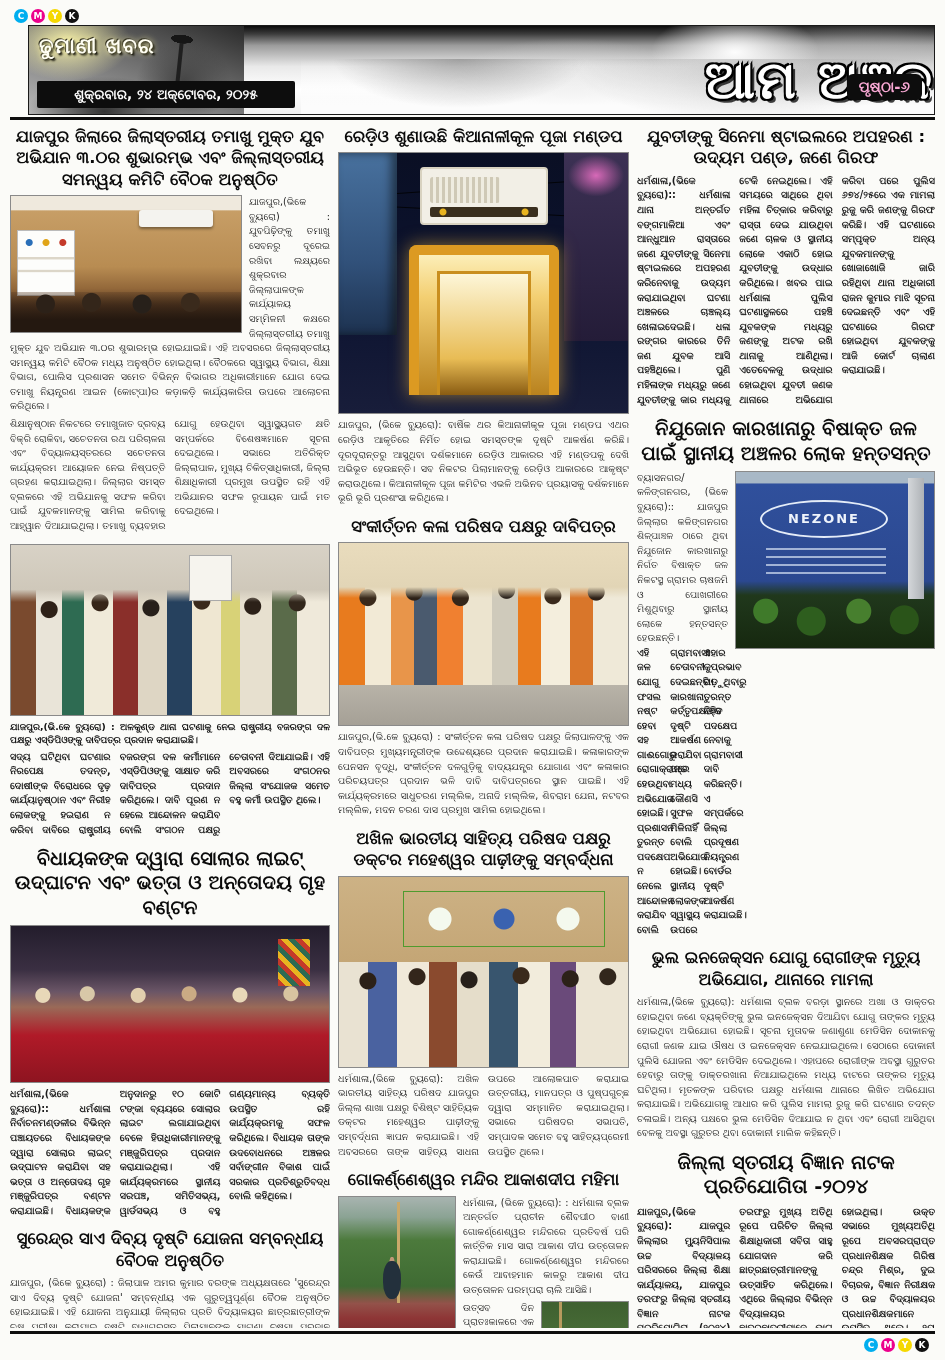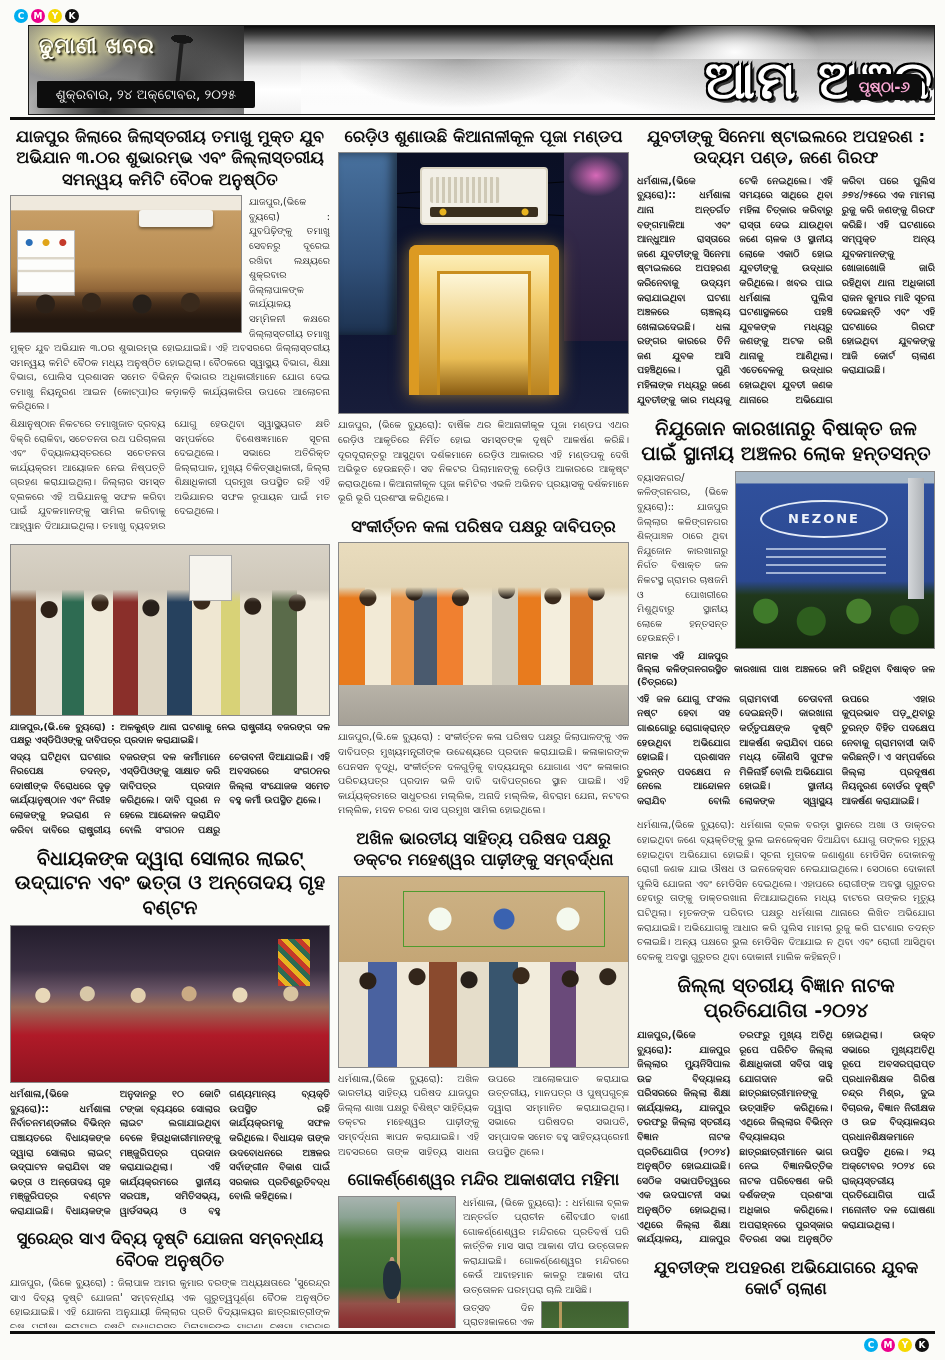--- a/index.html
+++ b/index.html
@@ -40,22 +40,22 @@
       linear-gradient(200deg,#2a2a2a 0%,#6f6f6f 45%,#b9b9b9 100%);
   }
   .mast-palm { position:absolute; left:148px; top:16px; width:4px; height:52px; background:#1f1f1f; transform:rotate(6deg); }
   .mast-palm::before { content:""; position:absolute; left:-16px; top:-10px; width:36px; height:14px;
     background:radial-gradient(18px 7px at 50% 50%, #161616 60%, transparent 62%); }
   .brand {
     position:absolute; left:10px; top:8px; font-size:21px; font-weight:bold; color:#fffef2;
     text-shadow:0 0 6px #f7ef9e, 1px 1px 0 #000, -1px -1px 0 #000, 2px 2px 2px #000; letter-spacing:1px;
   }
   .datebar {
-    position:absolute; left:8px; bottom:6px; width:218px; height:27px; background:#0d0d0d;
-    color:#fdfdfd; font-size:13.5px; font-weight:normal; line-height:27px; text-align:center; border-radius:2px;
+    position:absolute; left:8px; bottom:6px; width:258px; height:27px; background:#0d0d0d;
+    color:#fdfdfd; font-size:13.5px; font-weight:bold; line-height:27px; text-align:center; border-radius:2px;
   }
   .mast-title {
     position:absolute; left:0; right:0; top:24px; text-align:right;
     font-size:52px; font-weight:900; color:#ffffff; letter-spacing:2px;
     text-shadow:-2px -2px 0 #000, 2px -2px 0 #000, -2px 2px 0 #000, 2px 2px 0 #000, 4px 4px 0 rgba(0,0,0,.75);
     margin-left:34px;
   }
   .pagebox {
     position:absolute; right:12px; bottom:14px; background:#0d0d0d; color:#f9a8d4;
     font-size:15px; font-weight:bold; padding:4px 12px; border-radius:6px;
@@ -289,25 +289,25 @@
   <article>
     <h2 class="hl hl-l">ନିଯୁଜୋନ କାରଖାନାରୁ ବିଷାକ୍ତ ଜଳ ପାଇଁ ସ୍ଥାନୀୟ ଅଞ୍ଚଳର ଲୋକ ହନ୍ତସନ୍ତ</h2>
     <div class="bodywrap">
       <div class="ph fr ph-nezone">
         <div class="sign">NEZONE</div>
         <div class="lines"></div>
         <div class="pillar"></div>
         <div class="leaves"></div>
       </div><span>ବ୍ୟାସନଗର/କଳିଙ୍ଗନଗର, (ଭିକେ ବ୍ୟୁରୋ):: ଯାଜପୁର ଜିଲ୍ଲାର କଳିଙ୍ଗନଗର ଶିଳ୍ପାଞ୍ଚଳ ଠାରେ ଥିବା ନିଯୁଜୋନ କାରଖାନାରୁ ନିର୍ଗତ ବିଷାକ୍ତ ଜଳ ନିକଟସ୍ଥ ଗ୍ରାମର ଚାଷଜମି ଓ ପୋଖରୀରେ ମିଶୁଥିବାରୁ ସ୍ଥାନୀୟ ଲୋକେ ହନ୍ତସନ୍ତ ହେଉଛନ୍ତି।</span>
     </div>
-    <div class="caption">ନାମକ ଏହି ଯାଜପୁର ଜିଲ୍ଲା କଳିଙ୍ଗନଗରସ୍ଥିତ କାରଖାନା ପାଖ ଅଞ୍ଚଳରେ ଜମି ରହିଥିବା ବିଷାକ୍ତ ଜଳ (ଚିତ୍ରରେ)</div>
     <div class="body cols-3">ଏହି ଜଳ ଯୋଗୁ ଫସଲ ନଷ୍ଟ ହେବା ସହ ଗାଈଗୋରୁ ରୋଗାକ୍ରାନ୍ତ ହେଉଥିବା ଅଭିଯୋଗ ହୋଇଛି। ପ୍ରଶାସନ ତୁରନ୍ତ ପଦକ୍ଷେପ ନ ନେଲେ ଆନ୍ଦୋଳନ କରାଯିବ ବୋଲି ଗ୍ରାମବାସୀ ଚେତାବନୀ ଦେଇଛନ୍ତି। କାରଖାନା କର୍ତ୍ତୃପକ୍ଷଙ୍କ ଦୃଷ୍ଟି ଆକର୍ଷଣ କରାଯିବା ପରେ ମଧ୍ୟ କୌଣସି ସୁଫଳ ମିଳିନାହିଁ ବୋଲି ଅଭିଯୋଗ ହୋଇଛି। ସ୍ଥାନୀୟ ଲୋକଙ୍କ ସ୍ୱାସ୍ଥ୍ୟ ଉପରେ ଏହାର କୁପ୍ରଭାବ ପଡ଼ୁଥିବାରୁ ତୁରନ୍ତ ବିହିତ ପଦକ୍ଷେପ ନେବାକୁ ଗ୍ରାମବାସୀ ଦାବି କରିଛନ୍ତି। ଏ ସମ୍ପର୍କରେ ଜିଲ୍ଲା ପ୍ରଦୂଷଣ ନିୟନ୍ତ୍ରଣ ବୋର୍ଡର ଦୃଷ୍ଟି ଆକର୍ଷଣ କରାଯାଇଛି।</div>
   </article>
 
   <article>
+    <h2 class="hl hl-m">ଭୁଲ ଇନଜେକ୍ସନ ଯୋଗୁ ରୋଗୀଙ୍କ ମୃତ୍ୟୁ ଅଭିଯୋଗ, ଥାନାରେ ମାମଲା</h2>
     <div class="body">ଧର୍ମଶାଳା,(ଭିକେ ବ୍ୟୁରୋ): ଧର୍ମଶାଳା ବ୍ଲକ ବରଡ଼ା ସ୍ଥାନରେ ଅଖା ଓ ଡାକ୍ତର ହୋଇଥିବା ଜଣେ ବ୍ୟକ୍ତିଙ୍କୁ ଭୁଲ ଇନଜେକ୍ସନ ଦିଆଯିବା ଯୋଗୁ ତାଙ୍କର ମୃତ୍ୟୁ ହୋଇଥିବା ଅଭିଯୋଗ ହୋଇଛି। ସୂଚନା ମୁତାବକ ଜଣାଶୁଣା ମେଡିସିନ ଦୋକାନକୁ ରୋଗୀ ଜଣକ ଯାଇ ଔଷଧ ଓ ଇନଜେକ୍ସନ ନେଇଯାଇଥିଲେ। ସେଠାରେ ଦୋକାନୀ ପୁଲିସି ଯୋଜନା ଏବଂ ମେଡିସିନ ଦେଇଥିଲେ। ଏହାପରେ ରୋଗୀଙ୍କ ଅବସ୍ଥା ଗୁରୁତର ହେବାରୁ ତାଙ୍କୁ ଡାକ୍ତରଖାନା ନିଆଯାଇଥିଲେ ମଧ୍ୟ ବାଟରେ ତାଙ୍କର ମୃତ୍ୟୁ ଘଟିଥିଲା। ମୃତକଙ୍କ ପରିବାର ପକ୍ଷରୁ ଧର୍ମଶାଳା ଥାନାରେ ଲିଖିତ ଅଭିଯୋଗ କରାଯାଇଛି। ଅଭିଯୋଗକୁ ଆଧାର କରି ପୁଲିସ ମାମଲା ରୁଜୁ କରି ଘଟଣାର ତଦନ୍ତ ଚଳାଇଛି। ଅନ୍ୟ ପକ୍ଷରେ ଭୁଲ ମେଡିସିନ ଦିଆଯାଇ ନ ଥିବା ଏବଂ ରୋଗୀ ଆସିଥିବା ବେଳକୁ ଅବସ୍ଥା ଗୁରୁତର ଥିବା ଦୋକାନୀ ମାଲିକ କହିଛନ୍ତି।</div>
   </article>
 
   <article>
     <h2 class="hl hl-l">ଜିଲ୍ଲା ସ୍ତରୀୟ ବିଜ୍ଞାନ ନାଟକ ପ୍ରତିଯୋଗିତା -୨୦୨୪</h2>
     <div class="body cols-3">ଯାଜପୁର,(ଭିକେ ବ୍ୟୁରୋ): ଯାଜପୁର ଜିଲ୍ଲାର ମ୍ୟୁନିସିପାଲ ଉଚ୍ଚ ବିଦ୍ୟାଳୟ ପରିସରରେ ଜିଲ୍ଲା ଶିକ୍ଷା କାର୍ଯ୍ୟାଳୟ, ଯାଜପୁର ତରଫରୁ ଜିଲ୍ଲା ସ୍ତରୀୟ ବିଜ୍ଞାନ ନାଟକ ପ୍ରତିଯୋଗିତା (୨୦୨୪) ଅନୁଷ୍ଠିତ ହୋଇଯାଇଛି। ସେଠିକ ସଭାପତିତ୍ୱରେ ଏକ ଉଦଘାଟନୀ ସଭା ଅନୁଷ୍ଠିତ ହୋଇଥିଲା। ଏଥିରେ ଜିଲ୍ଲା ଶିକ୍ଷା କାର୍ଯ୍ୟାଳୟ, ଯାଜପୁର ତରଫରୁ ମୁଖ୍ୟ ଅତିଥି ରୂପେ ପରିଚିତ ଜିଲ୍ଲା ଶିକ୍ଷାଧିକାରୀ ସବିତା ସାହୁ ଯୋଗଦାନ କରି ଛାତ୍ରଛାତ୍ରୀମାନଙ୍କୁ ଉତ୍ସାହିତ କରିଥିଲେ। ଏଥିରେ ଜିଲ୍ଲାର ବିଭିନ୍ନ ବିଦ୍ୟାଳୟର ଛାତ୍ରଛାତ୍ରୀମାନେ ଭାଗ ନେଇ ବିଜ୍ଞାନଭିତ୍ତିକ ନାଟକ ପରିବେଷଣ କରି ଦର୍ଶକଙ୍କ ପ୍ରଶଂସା ଅଧିକାର କରିଥିଲେ। ଅପରାହ୍ନରେ ପୁରସ୍କାର ବିତରଣ ସଭା ଅନୁଷ୍ଠିତ ହୋଇଥିଲା। ଉକ୍ତ ସଭାରେ ମୁଖ୍ୟଅତିଥି ରୂପେ ଅବସରପ୍ରାପ୍ତ ପ୍ରଧାନଶିକ୍ଷକ ଗିରିଷ ଚନ୍ଦ୍ର ମିଶ୍ର, ଦୁଇ ବିଚାରକ, ବିଜ୍ଞାନ ନିରୀକ୍ଷକ ଓ ଉଚ୍ଚ ବିଦ୍ୟାଳୟର ପ୍ରଧାନଶିକ୍ଷକମାନେ ଉପସ୍ଥିତ ଥିଲେ। ୨ୟ ଅକ୍ଟୋବର ୨୦୨୪ ରେ ରାଜ୍ୟସ୍ତରୀୟ ପ୍ରତିଯୋଗିତା ପାଇଁ ମନୋନୀତ ଦଳ ଘୋଷଣା କରାଯାଇଥିଲା।</div>
   </article>
 
   <article>
     <h2 class="hl hl-m">ଯୁବତୀଙ୍କ ଅପହରଣ ଅଭିଯୋଗରେ ଯୁବକ କୋର୍ଟ ଚାଲାଣ</h2>

